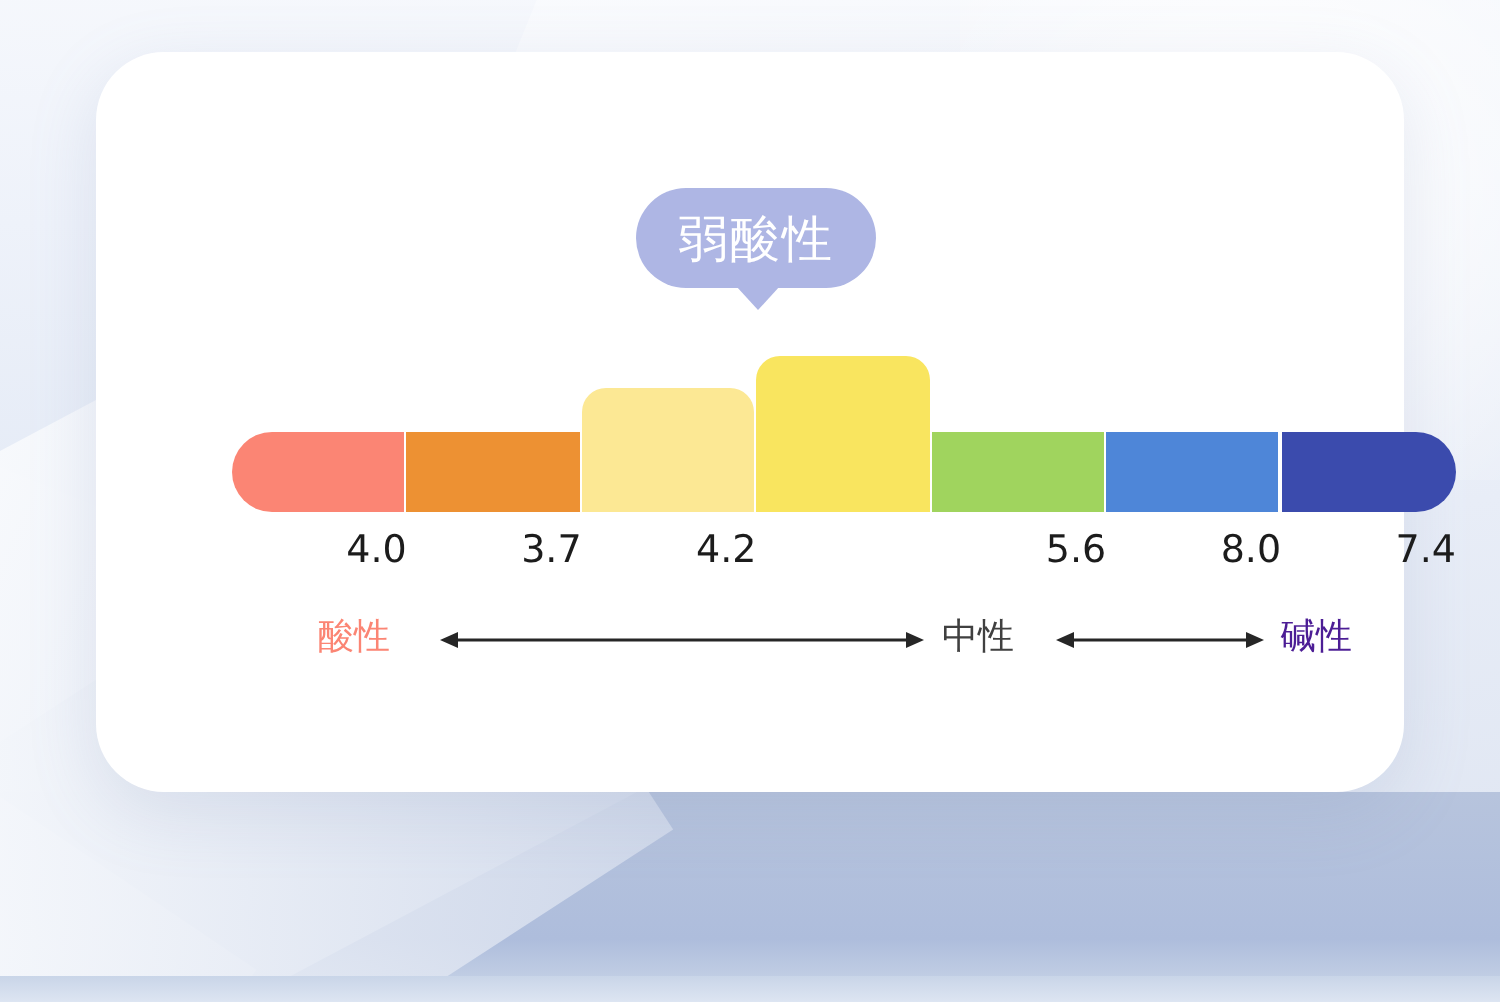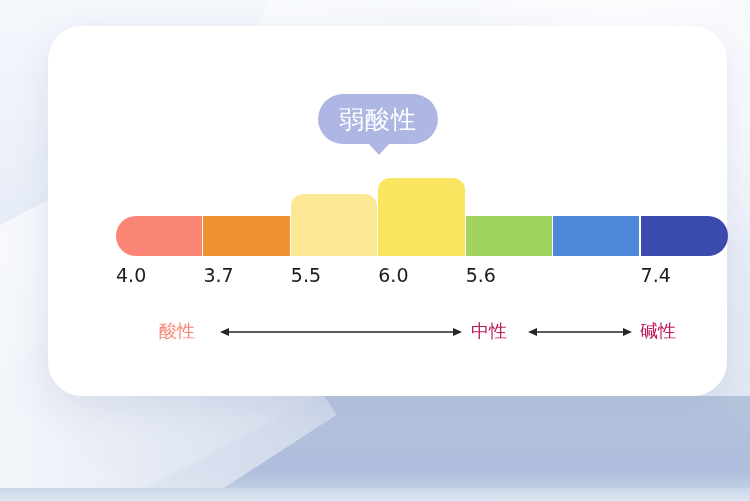--- a/index.html
+++ b/index.html
@@ -89,21 +89,20 @@
   
   .card {
     position: absolute;
     left: 48px;
     top: 26px;
     width: 654px;
     height: 370px;
     background: #ffffff;
     border-radius: 34px;
     box-shadow: 0 10px 34px rgba(125, 145, 185, 0.18);
-    padding-left: 25px;
   }
 
   
   .bubble {
     position: absolute;
     left: 270px;
     top: 68px;
     width: 120px;
     height: 50px;
     background: #aeb6e4;
@@ -148,45 +147,45 @@
   .scale-row {
     position: absolute;
     left: 68px;
     top: 238px;
     width: 612px;
     height: 26px;
   }
   .scale-num {
     position: absolute;
     width: 87.4px;
-    text-align: left;
+    text-align: right;
     font-size: 19px;
     color: #1c1c1c;
     font-family: "DejaVu Sans", "Liberation Sans", sans-serif;
   }
 
   
   .legend-row {
     position: absolute;
     left: 68px;
-    top: 292px;
+    top: 280px;
     width: 612px;
     height: 32px;
   }
   .legend-label {
     position: absolute;
     top: 0;
     font-size: 18px;
     line-height: 26px;
     white-space: nowrap;
     font-family: "DejaVu Sans", "Liberation Sans", sans-serif;
   }
   .legend-acid  { left: 43px;  color: #fb8574; }
-  .legend-neutral { left: 355px; color: #be185d; }
-  .legend-base  { left: 524px; color: #be185d; }
+  .legend-neutral { left: 355px; color: #404040; }
+  .legend-base  { left: 524px; color: #4c1d95; }
 
   .arrow-svg {
     position: absolute;
     top: 5px;
   }
   .arrow-left-span  { left: 104px; }
   .arrow-right-span { left: 412px; }
 </style>
 </head>
 <body>
@@ -214,23 +213,23 @@
         <div class="seg" style="left: 174.857px; width: 86.2286px; height: 62px; background: rgb(252, 232, 148); border-radius: 12px 12px 0px 0px;"></div>
         <div class="seg" style="left: 262.286px; width: 86.2286px; height: 78px; background: rgb(249, 229, 95); border-radius: 12px 12px 0px 0px;"></div>
         <div class="seg" style="left: 349.714px; width: 86.2286px; height: 40px; background: rgb(160, 212, 94);"></div>
         <div class="seg" style="left: 437.143px; width: 86.2286px; height: 40px; background: rgb(78, 134, 216);"></div>
         <div class="seg" style="left: 524.571px; width: 87.4286px; height: 40px; background: rgb(59, 75, 173); border-radius: 0px 20px 20px 0px;"></div>
       </div>
 
     <div class="scale-row" id="scale-row">
         <div class="scale-num" style="left: 0px;">4.0</div>
         <div class="scale-num" style="left: 87.4286px;">3.7</div>
-        <div class="scale-num" style="left: 174.857px;">5.5</div>
-        <div class="scale-num" style="left: 262.286px;">6.0</div>
+        <div class="scale-num" style="left: 174.857px;">4.2</div>
         <div class="scale-num" style="left: 349.714px;">5.6</div>
+        <div class="scale-num" style="left: 437.143px;">8.0</div>
         <div class="scale-num" style="left: 524.571px;">7.4</div>
       </div>
 
     <div class="legend-row">
       <span class="legend-label legend-acid">酸性</span>
 
       <svg class="arrow-svg arrow-left-span" width="242" height="18" viewBox="0 0 242 18">
         <line x1="8" y1="9" x2="234" y2="9" stroke="#262626" stroke-width="1.4"></line>
         <polygon points="0,9 9,5 9,13" fill="#262626"></polygon>
         <polygon points="242,9 233,5 233,13" fill="#262626"></polygon>

